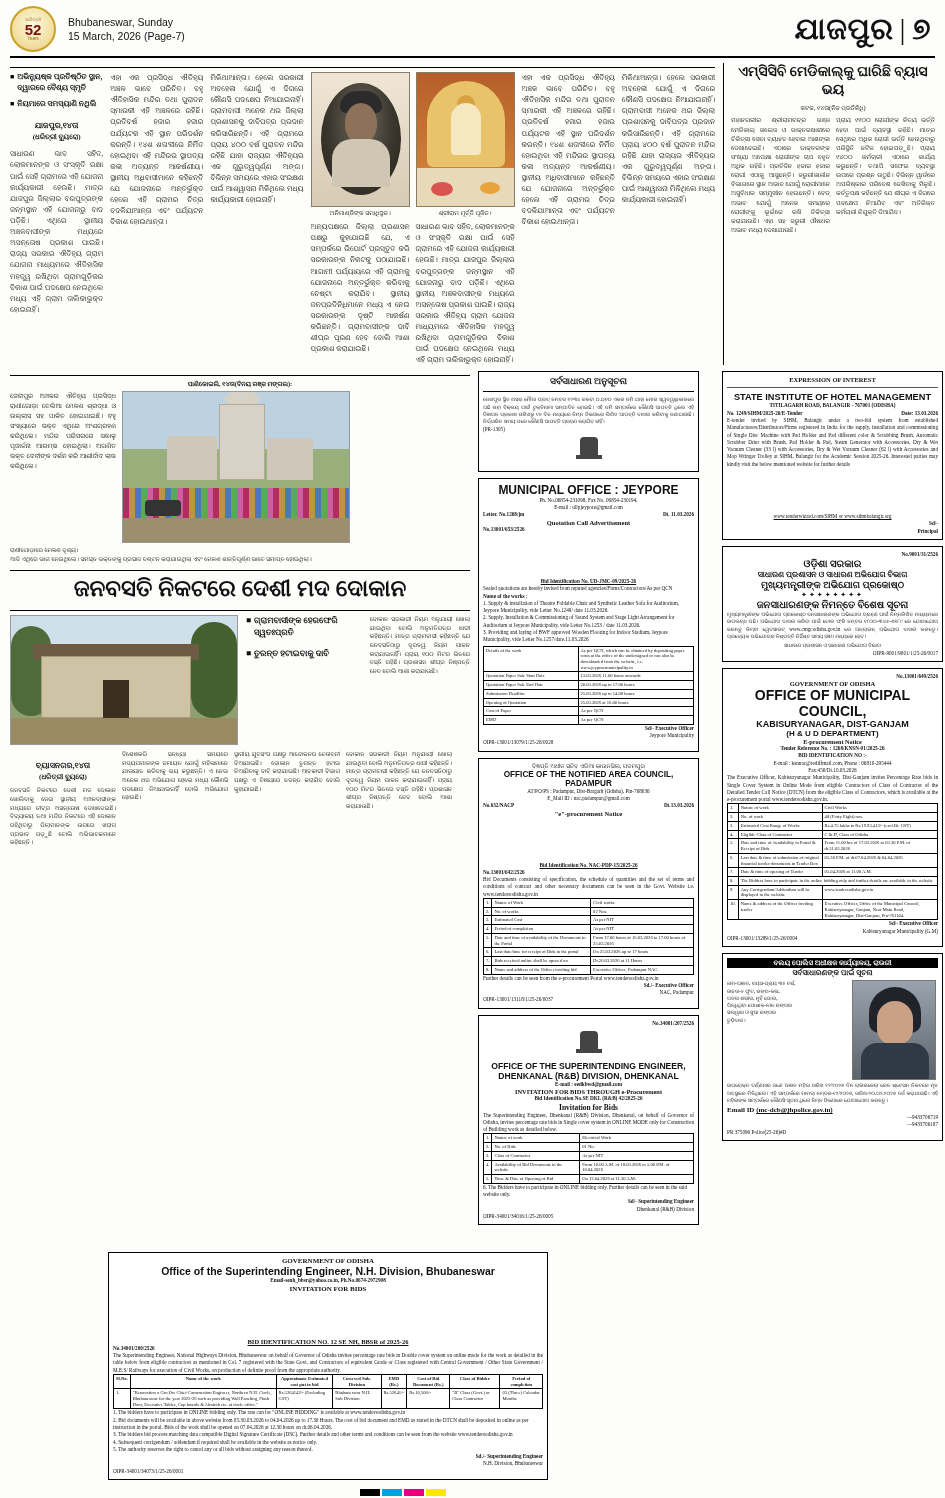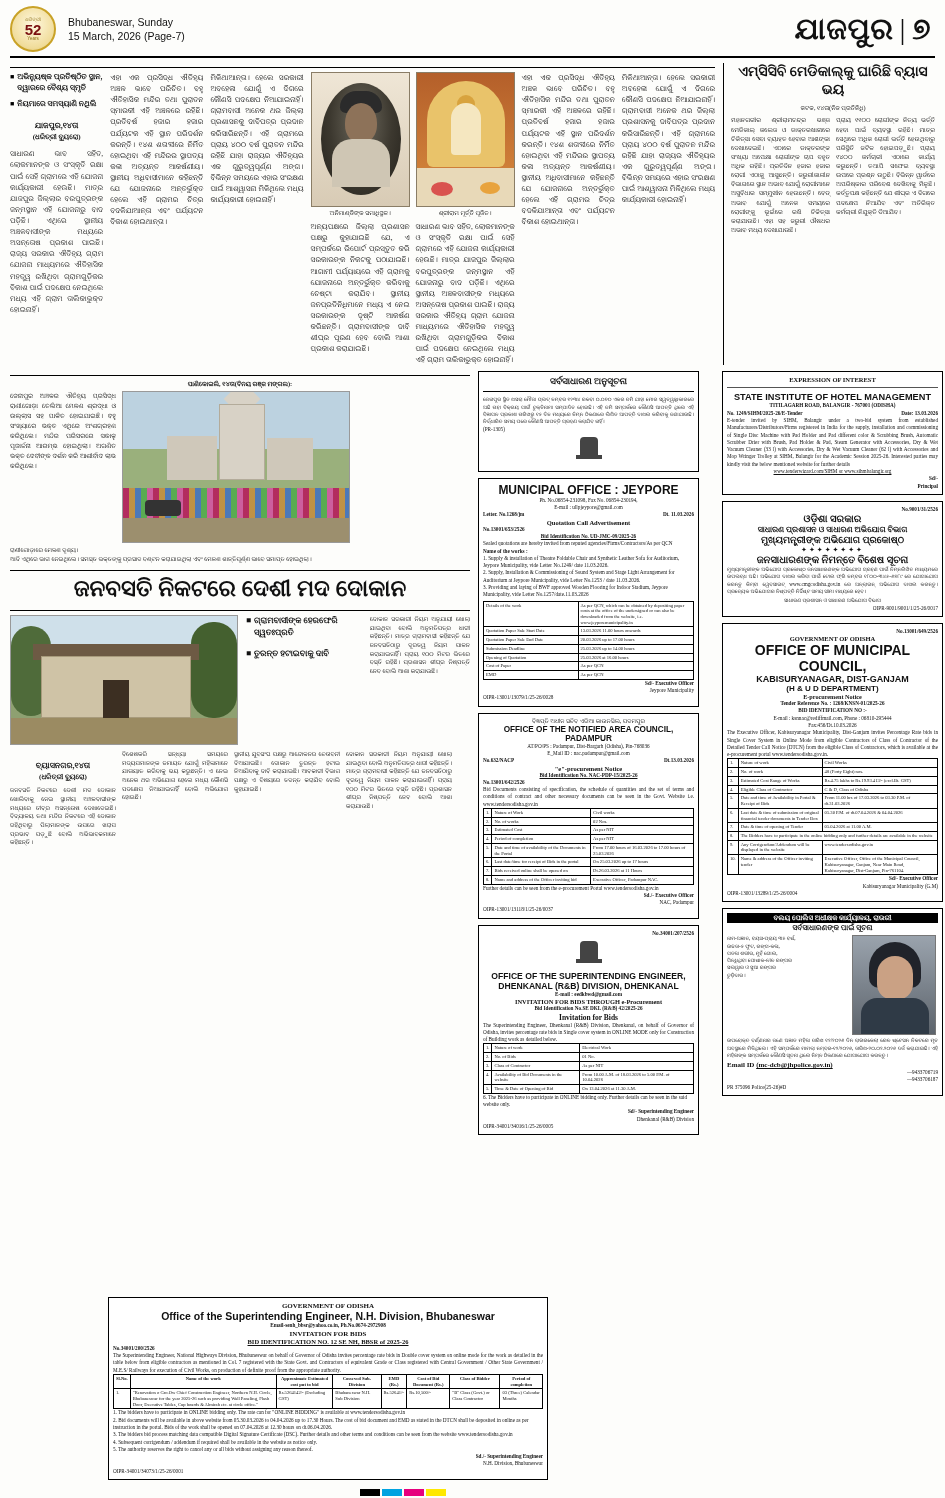--- a/index.html
+++ b/index.html
@@ -150,21 +150,21 @@
   .house-photo .ground2 { position:absolute; left:0; bottom:0; width:100%; height:26px; background:#9b8b62; }
 
   .lbullets { width:120px; }
   .lbullet { display:flex; gap:3px; font-size:8.4px; font-weight:bold; line-height:1.4; margin-bottom:10px; }
 
   
   .ad { border:1px solid #000; background:#fff; padding:4px; }
   .ad-title { text-align:center; font-weight:bold; }
   .center { text-align:center; }
   .b { font-weight:bold; }
-  .u { text-decoration:underline; }
+  .u { text-decoration:underline;margin-top:45px; }
   .sans { font-family:"Liberation Sans", sans-serif; }
 
   table.adtbl { width:100%; border-collapse:collapse; font-size:4.6px; }
   table.adtbl td, table.adtbl th { border:1px solid #000; padding:1px 2px; vertical-align:top; line-height:1.25; }
 
   .emblem {
     width:26px; height:30px; margin:2px auto; position:relative;
   }
   .emblem .lion { position:absolute; left:4px; top:2px; width:18px; height:18px; background:#444; border-radius:4px 4px 0 0; }
   .emblem .base { position:absolute; left:0; top:20px; width:26px; height:4px; background:#444; }

